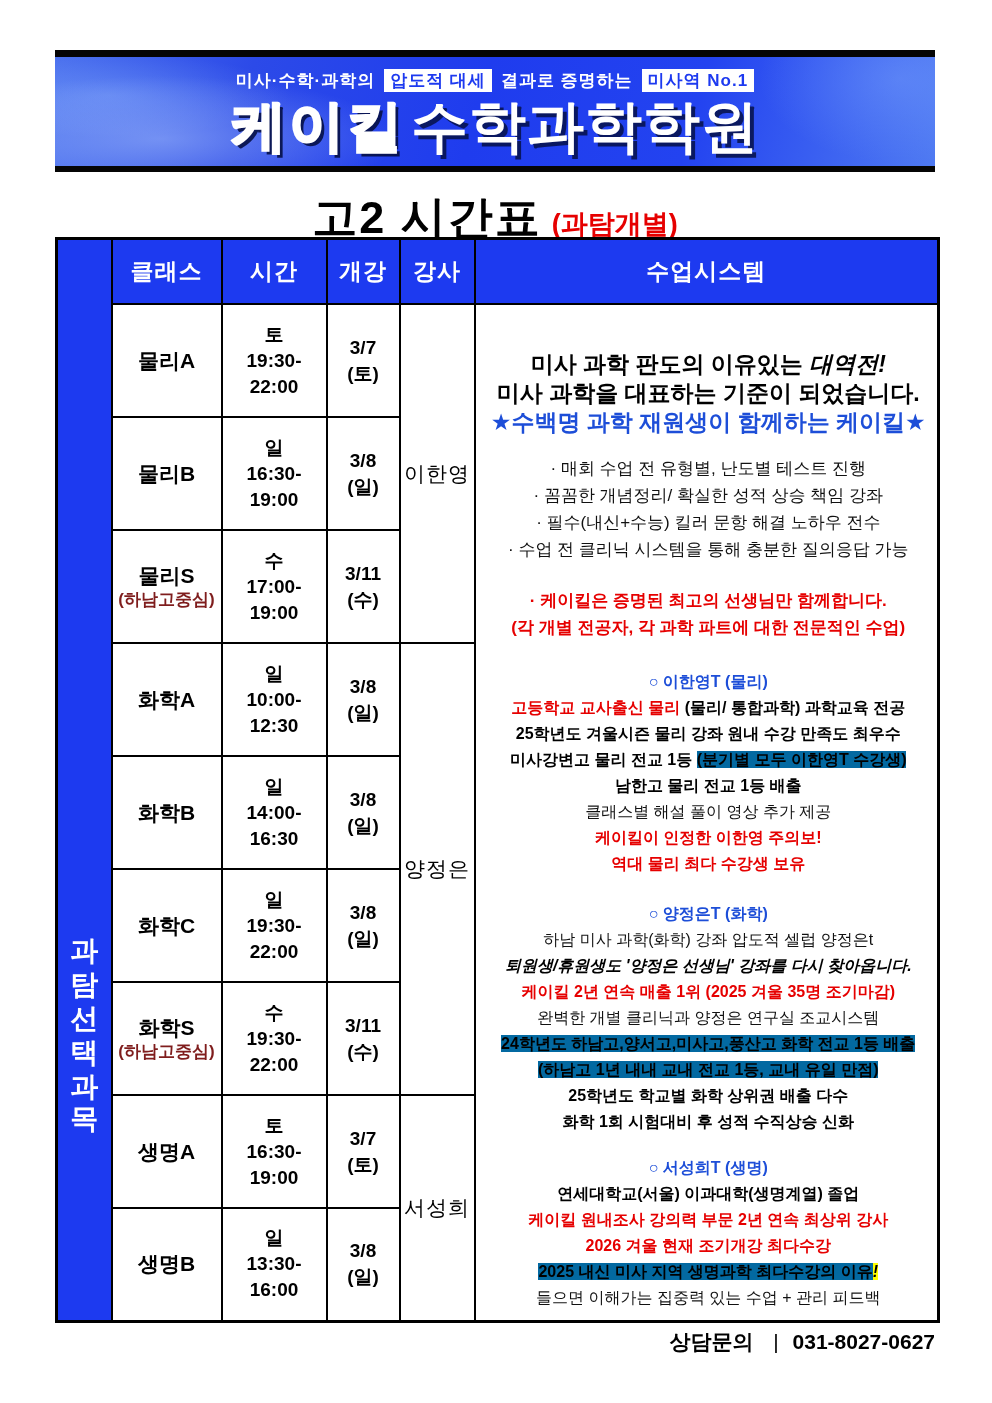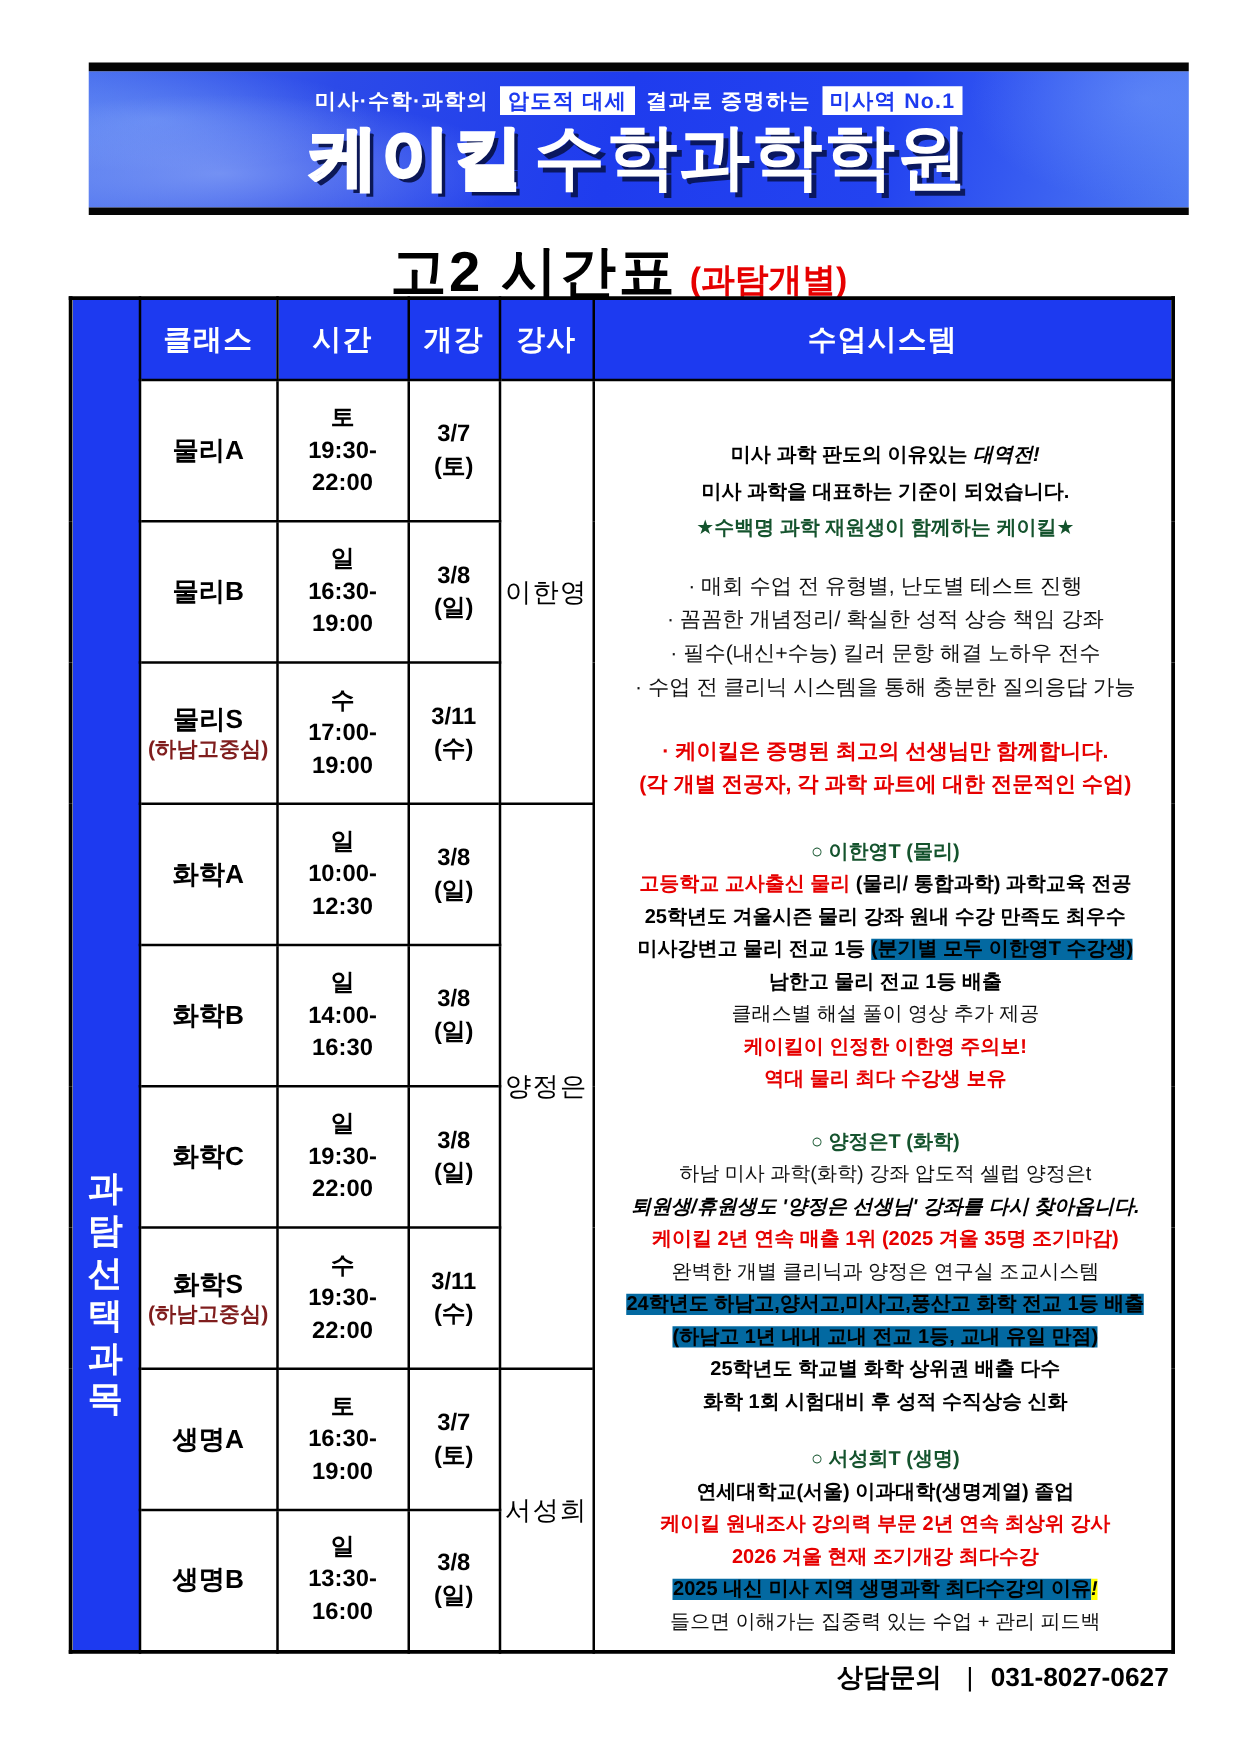--- a/index.html
+++ b/index.html
@@ -1,20 +1,20 @@
 <!DOCTYPE html>
 <html><head>
 <meta charset="utf-8">
 <style>
   html,body{margin:0;padding:0;background:#fff;}
   .page{position:relative;width:992px;height:1403px;background:#fff;overflow:hidden;
         font-family:"Liberation Sans","DejaVu Sans",sans-serif;}
 
   
-  .banner{position:absolute;left:71px;top:50px;width:880px;height:122px;box-sizing:border-box;
+  .banner{position:absolute;left:55px;top:50px;width:880px;height:122px;box-sizing:border-box;
     border-top:7px solid #050505;border-bottom:6px solid #050505;
     background:
       radial-gradient(ellipse 340px 90px at 12% 75%, rgba(190,215,255,.45), rgba(190,215,255,0) 70%),
       radial-gradient(ellipse 260px 60px at 6% 35%, rgba(150,190,255,.35), rgba(150,190,255,0) 70%),
       radial-gradient(ellipse 200px 120px at 96% 20%, rgba(130,170,255,.35), rgba(130,170,255,0) 70%),
       linear-gradient(105deg,#4a70ee 0%,#2c4ae8 22%,#1f3cee 48%,#2343f0 72%,#4f7af2 100%);
     display:flex;flex-direction:column;align-items:center;justify-content:center;}
   .tagline{display:flex;align-items:center;gap:9px;color:#fff;font-size:17px;font-weight:800;
     letter-spacing:1px;margin-bottom:6px;}
   .tag-box{background:#fff;color:#1d3af0;padding:0 6px;line-height:23px;font-weight:800;}
@@ -42,28 +42,28 @@
   .csub{font-size:17px;font-weight:700;color:#7f1d1d;line-height:22px;}
   .c-time div,.c-start div{font-size:19px;font-weight:700;color:#000;line-height:26px;}
   .c-teacher{font-size:21px;font-weight:400;color:#000;letter-spacing:1px;border-radius:28px;}
   .c-system{vertical-align:top;text-align:left;}
 
   
   .sys-wrap{padding:36px 8px 0 12px;}
   .sys-line{white-space:nowrap;font-size:16px;line-height:26px;}
   .sys-block{margin:0;}
   .sys-block.center{text-align:center;}
-  .sys-block.center .sys-line{font-size:16px;line-height:29px;}
+  .sys-block.center .sys-line{font-size:23px;line-height:29px;}
   .sys-block.bullets .sys-line{font-size:17px;line-height:27px;}
   .sys-block.rednote .sys-line{font-size:17px;line-height:27px;}
   .mb18{margin-bottom:18px;} .mb24{margin-bottom:24px;} .mb28{margin-bottom:28px;} .mb20{margin-bottom:20px;}
   .s-b{font-weight:700;color:#000;}
   .s-n{font-weight:400;color:#111;}
   .s-r{font-weight:700;color:#e60000;text-align:center;}
-  .s-bl{font-weight:700;color:#14532d;}
+  .s-bl{font-weight:700;color:#1d4ed8;}
   .s-y{font-weight:700;color:#000;background:#0369a1;}
   .s-bi{font-weight:700;font-style:italic;color:#000;}
   .s-yi{font-weight:700;font-style:italic;color:#000;background:#ffff00;}
 
   
   .footer{position:absolute;top:1328px;left:55px;width:880px;text-align:right;
     font-size:21px;font-weight:700;color:#000;}
   .footer .divider{margin:0 8px 0 14px;font-weight:400;}
 </style>
 </head>

